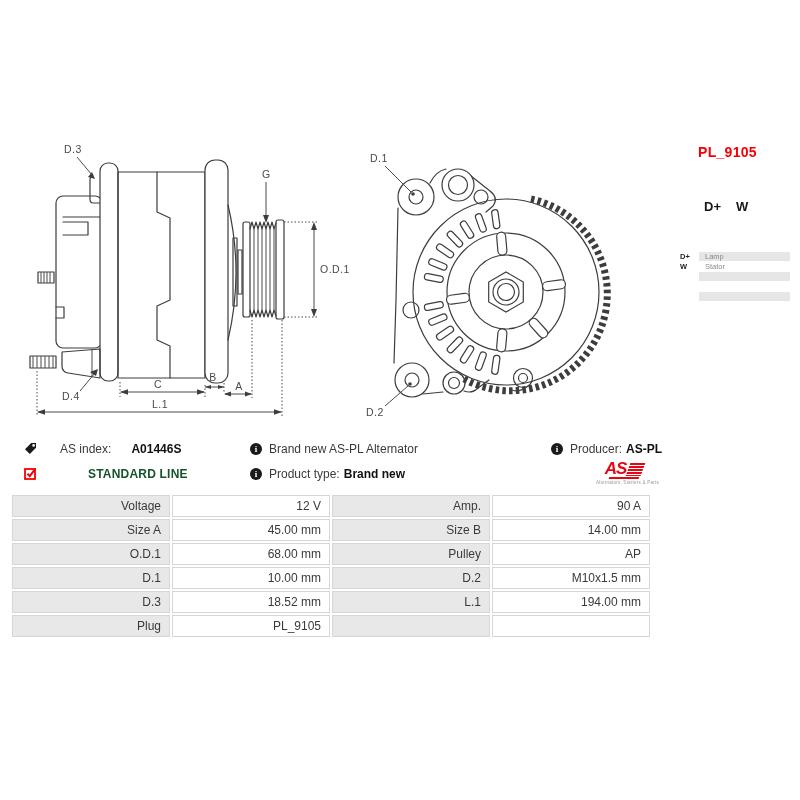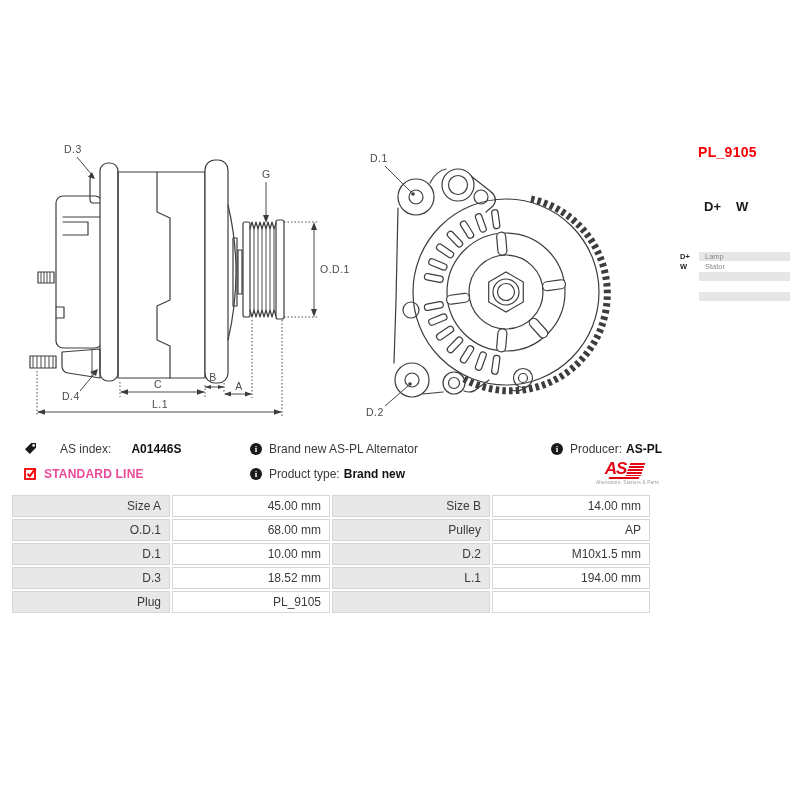--- a/index.html
+++ b/index.html
@@ -13,21 +13,21 @@
   .legend{position:absolute;left:680px;top:252px;width:110px;}
   .legend-row{display:flex;height:9px;margin-bottom:1px;align-items:center;}
   .legend-term{width:19px;font-size:7.5px;font-weight:bold;color:#222;line-height:9px;}
   .legend-func{flex:1;font-size:7.5px;color:#8a8a8a;line-height:9px;padding-left:6px;height:9px;}
   .legend-row:nth-child(odd) .legend-func{background:#e6e6e6;}
 
   
   .info-item{position:absolute;display:flex;align-items:center;font-size:12px;color:#3a3a3a;height:15px;}
   .info-item b{color:#111;margin-left:4px;}
   .icon-gap{margin-right:7px;display:inline-flex;align-items:center;}
-  .std-line{color:#ec4899;font-weight:bold;letter-spacing:.2px;}
+  .std-line{color:#14532d;font-weight:bold;letter-spacing:.2px;margin-left:44px;}
   .info-circle{width:12px;height:12px;border-radius:50%;background:#1a1a1a;color:#fff;
     font-size:9px;font-weight:bold;display:inline-flex;align-items:center;justify-content:center;
     font-family:"Liberation Serif",serif;}
 
   
   .logo{position:absolute;left:596px;top:459px;width:56px;}
   .logo-top{display:flex;align-items:flex-end;justify-content:center;height:17px;}
   .logo-as{font-size:17px;line-height:15px;font-weight:bold;font-style:italic;color:#e30613;letter-spacing:-1px;}
   .logo-stripes{width:15px;height:13px;margin-left:2px;transform:skewX(-20deg);
     background:repeating-linear-gradient(to bottom,#e30613 0 1.7px,transparent 1.7px 3.1px);}
@@ -271,20 +271,26 @@
       <span class="logo-as">AS</span>
       <span class="logo-stripes"></span>
     </div>
     <div class="logo-bar"></div>
     <div class="logo-caption">Alternators, Starters &amp; Parts</div>
   </div>
 
   <table class="spec-table">
     <tbody>
       <tr>
+        <td class="lab">Voltage</td>
+        <td class="val">12 V</td>
+        <td class="lab">Amp.</td>
+        <td class="val">90 A</td>
+      </tr>
+      <tr>
         <td class="lab">Size A</td>
         <td class="val">45.00 mm</td>
         <td class="lab">Size B</td>
         <td class="val">14.00 mm</td>
       </tr>
       <tr>
         <td class="lab">O.D.1</td>
         <td class="val">68.00 mm</td>
         <td class="lab">Pulley</td>
         <td class="val">AP</td>

